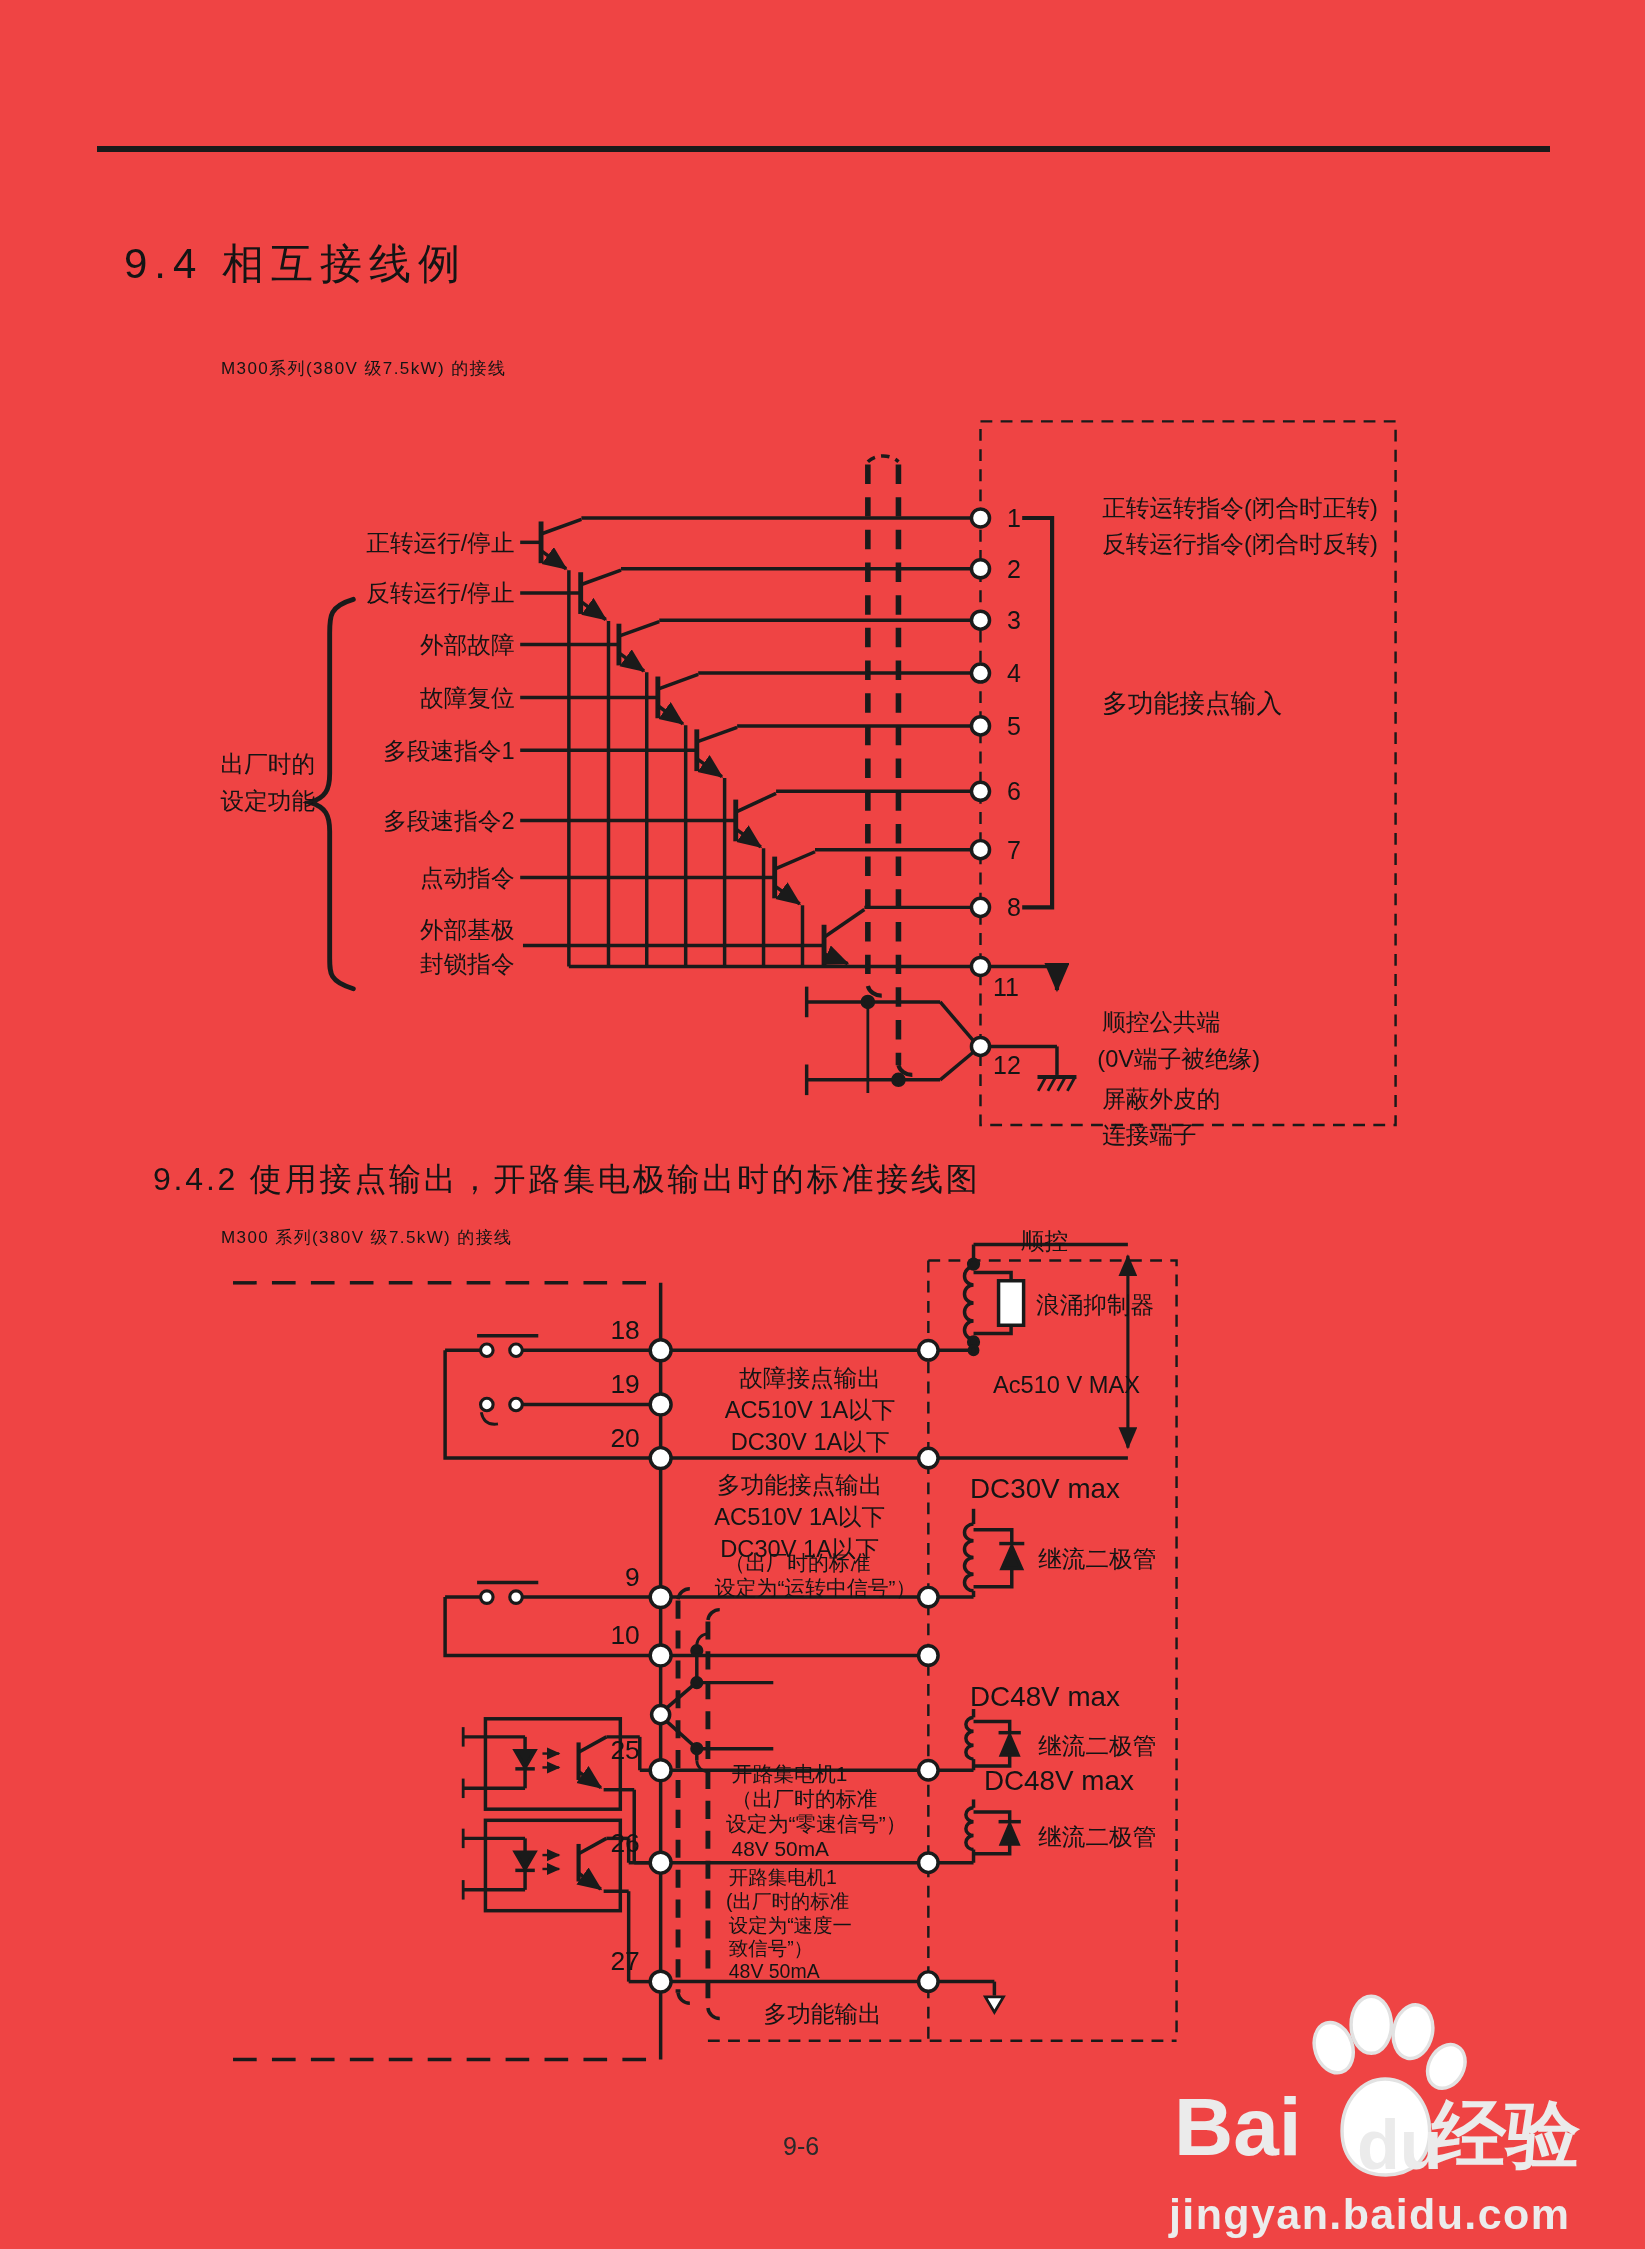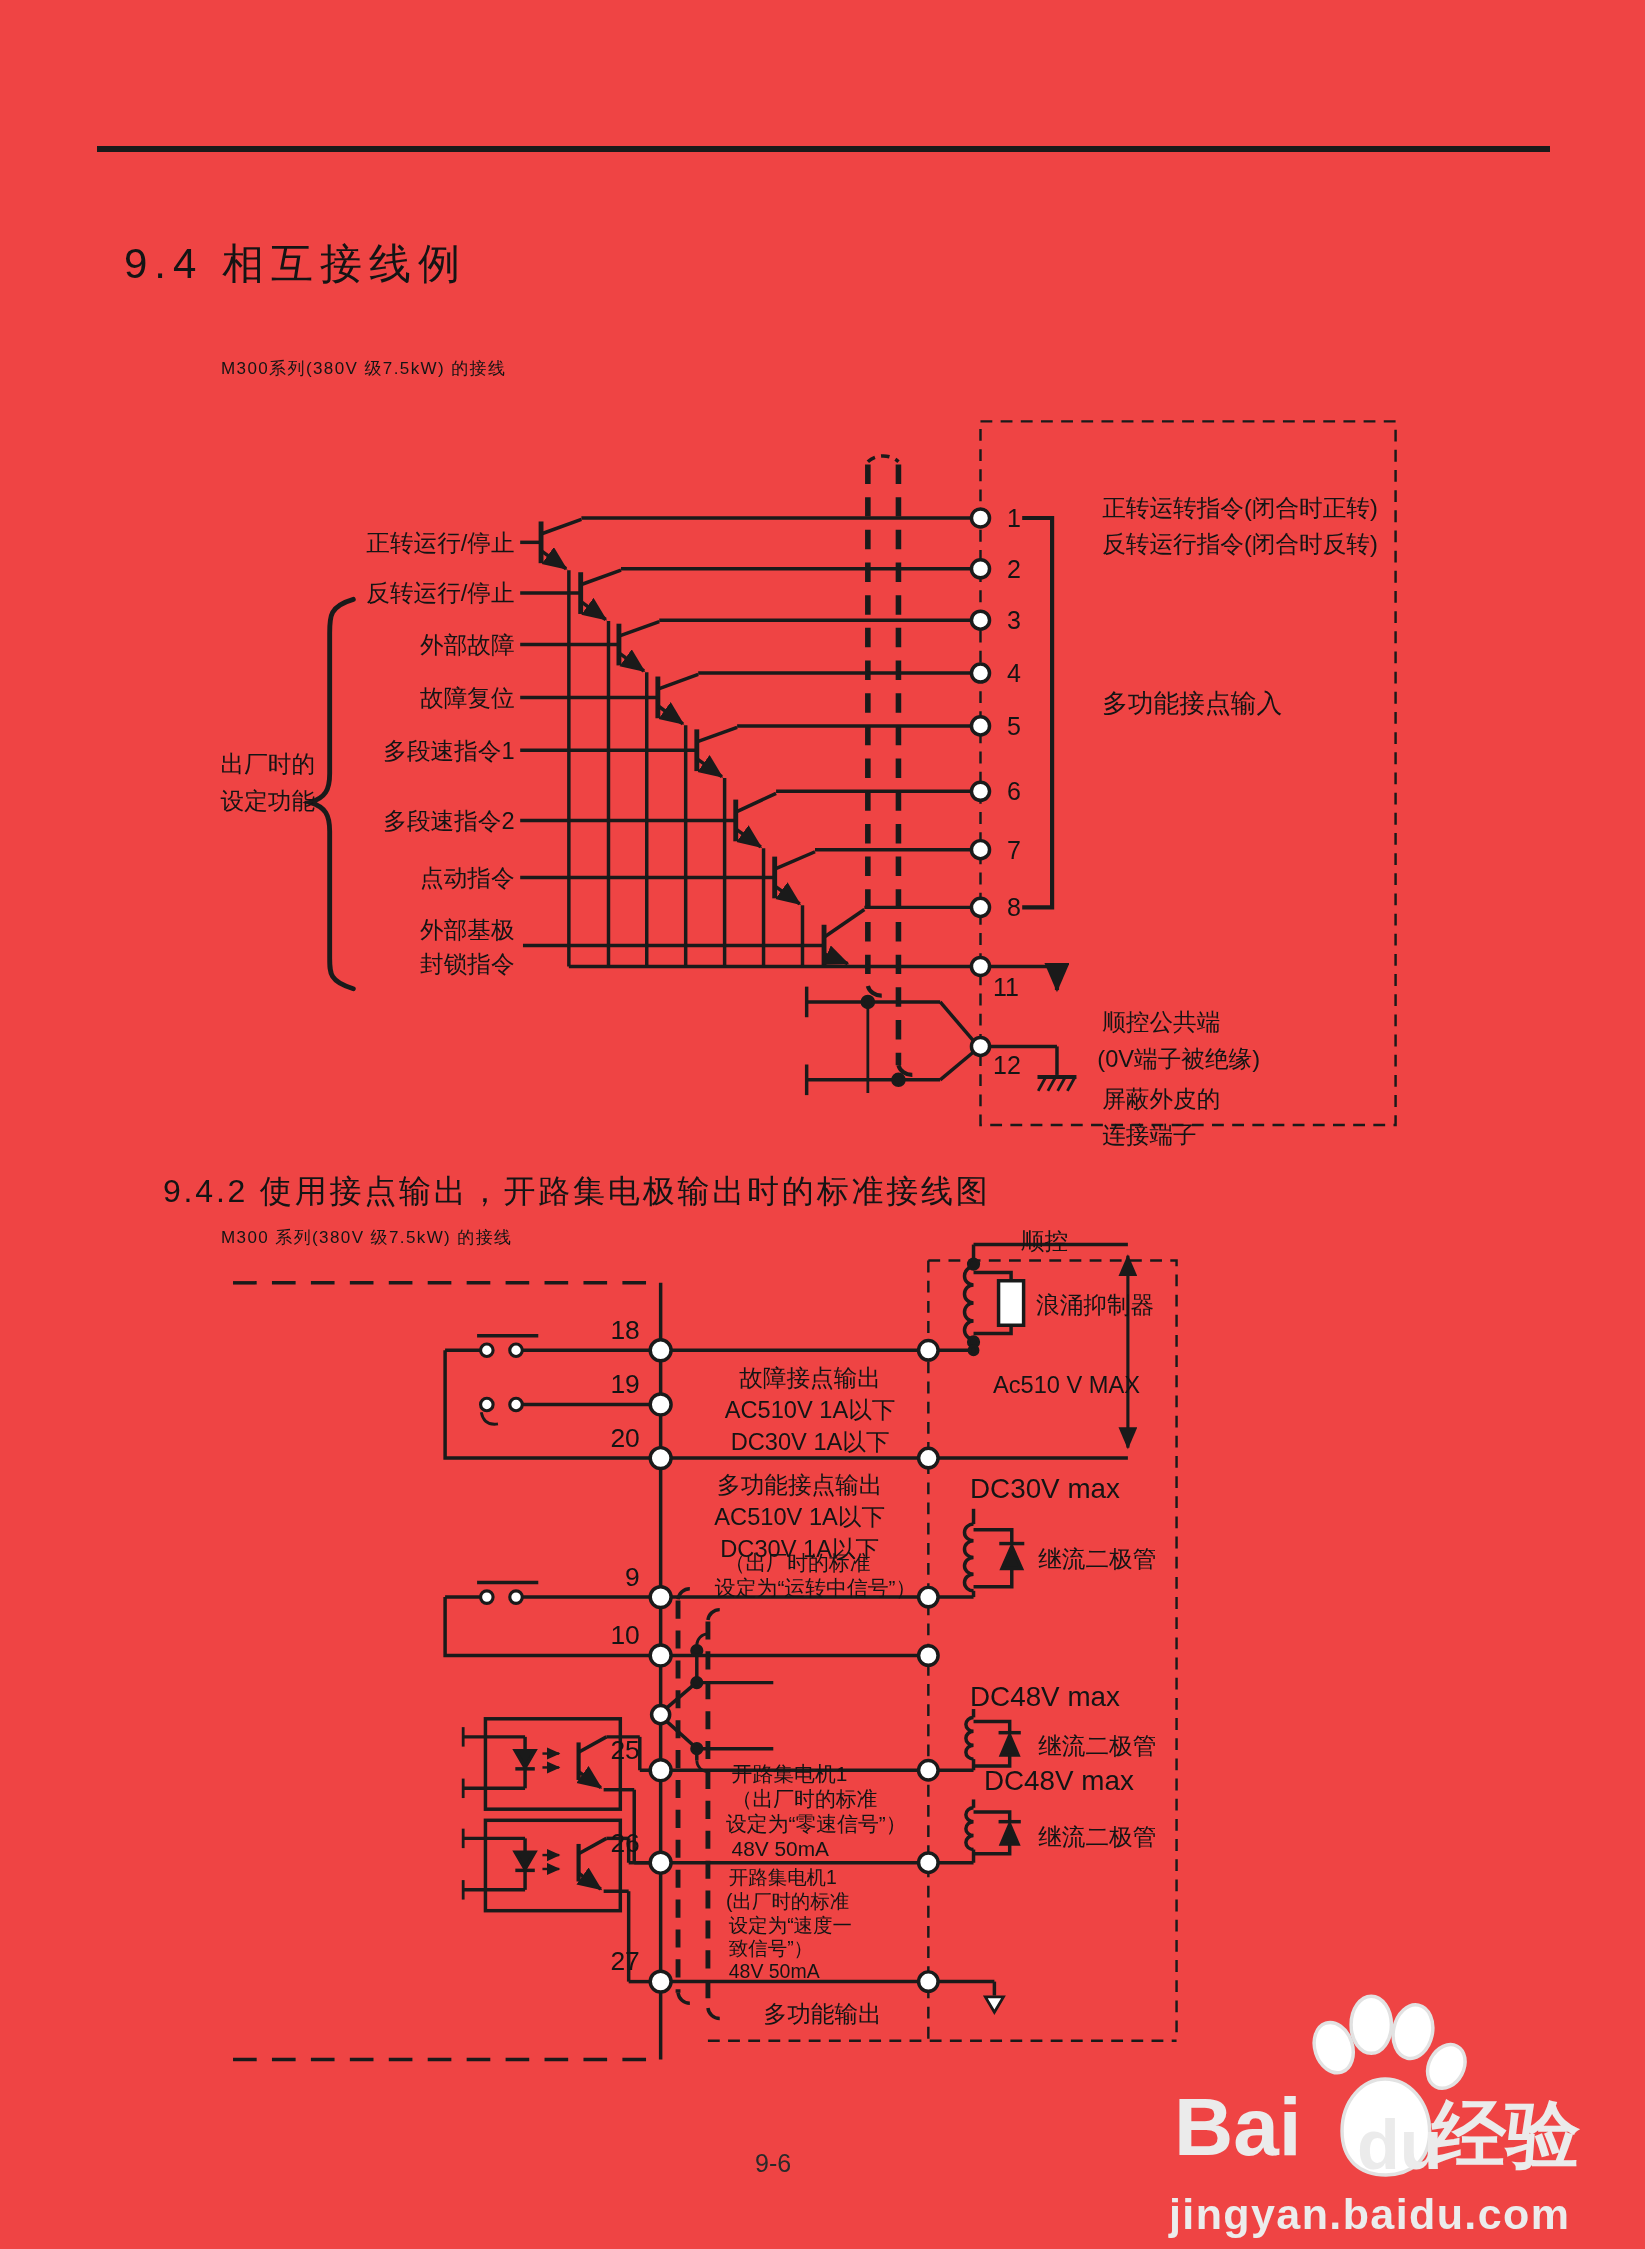--- a/index.html
+++ b/index.html
@@ -17,21 +17,21 @@
 </style>
 </head>
 <body>
 
 <div id="page">
 
   <div class="abs" style="left:97px;top:146px;width:1453px;height:6.3px;background:#1a1a1a;"></div>
 
   <div class="abs h1" style="left:124px;top:236px;">9.4 相互接线例</div>
   <div class="abs sub" style="left:221px;top:357px;">M300系列(380V 级7.5kW) 的接线</div>
-  <div class="abs h2" style="left:163px;top:1158px;margin-top:12px;">9.4.2 使用接点输出，开路集电极输出时的标准接线图</div>
+  <div class="abs h2" style="left:153px;top:1158px;">9.4.2 使用接点输出，开路集电极输出时的标准接线图</div>
   <div class="abs sub" style="left:221px;top:1226px;">M300 系列(380V 级7.5kW) 的接线</div>
 
   <svg width="1646" height="2250" viewBox="0 0 2367 3236">
     <defs>
       <marker id="ah" markerWidth="9" markerHeight="9" refX="6.5" refY="3" orient="auto">
         <path d="M0,0 L7,3 L0,6 Z" fill="#1a1a1a"></path>
       </marker>
       <marker id="ahs" markerWidth="7" markerHeight="7" refX="5" refY="2.5" orient="auto">
         <path d="M0,0 L5.5,2.5 L0,5 Z" fill="#1a1a1a"></path>
       </marker>
@@ -430,15 +430,15 @@
     <span>Bai</span>
   </div>
   <div class="abs wm" style="left:1357px;top:2105px;font-size:70px;">
     <span>du</span>
   </div>
   <div class="abs wm" style="left:1432px;top:2086px;font-size:74px;">
     <span>经验</span>
   </div>
   <div class="abs wm-url" style="left:1169px;top:2190px;font-size:43px;letter-spacing:1.4px;">jingyan.baidu.com</div>
 
-  <div class="abs pageno" style="left:755px;top:2132px;margin-top:17px;">9-6</div>
+  <div class="abs pageno" style="left:783px;top:2132px;">9-6</div>
 </div>
 
 
 </body></html>

